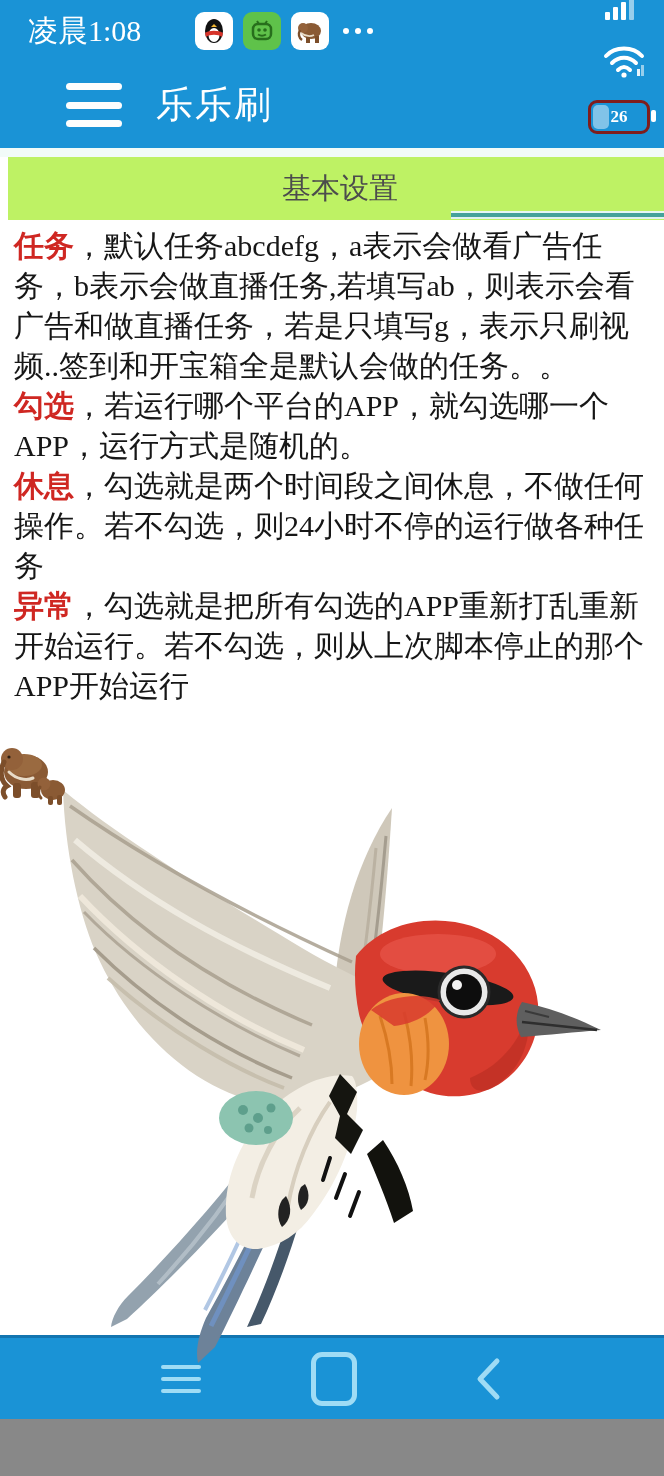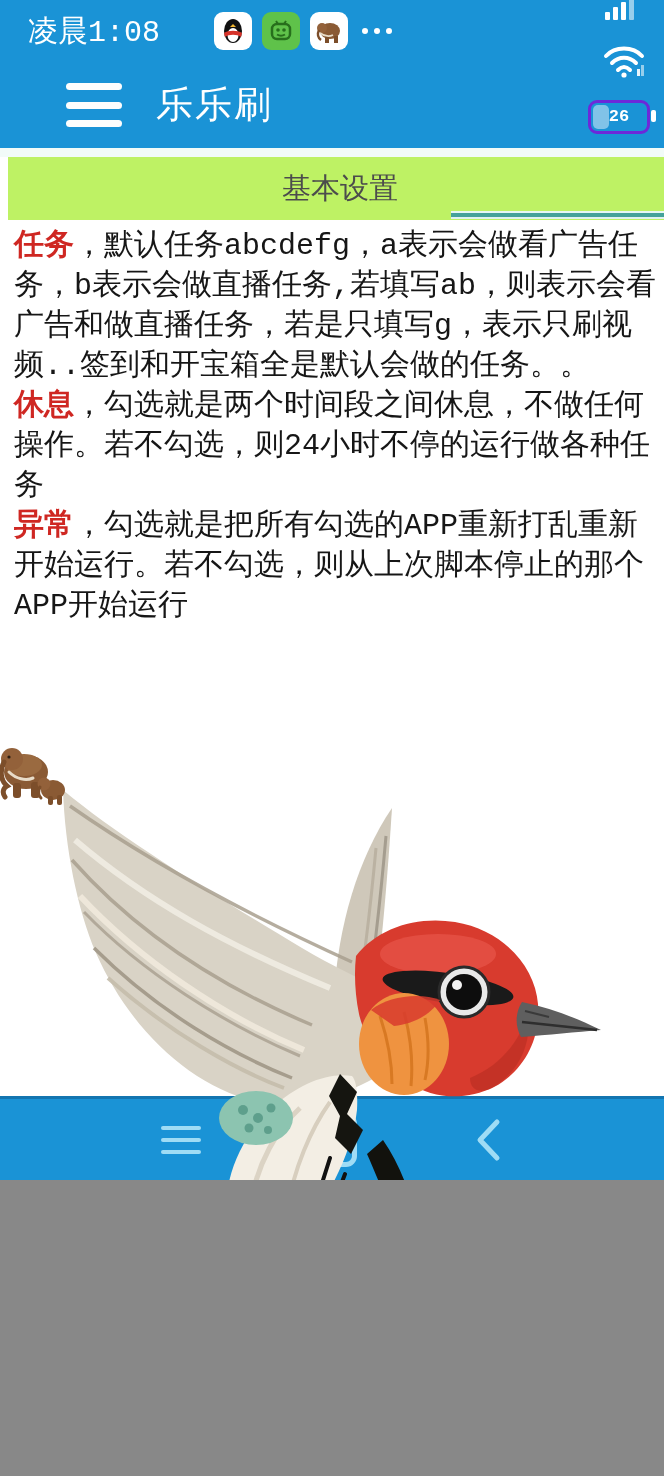--- a/index.html
+++ b/index.html
@@ -1,35 +1,35 @@
 <!DOCTYPE html>
 <html><head>
 <meta charset="utf-8">
 <style>
   html,body{margin:0;padding:0;background:#888;}
   .screen{
-    position:relative;width:664px;height:1180px;overflow:hidden;background:#fff;
-    font-family:Liberation Mono, monospace;margin:0 auto;
+    position:relative;width:664px;height:1419px;overflow:hidden;background:#fff;
+    font-family:Liberation Serif, serif;margin:0 auto;
   }
   
   .topbar{position:absolute;top:0;left:0;width:664px;height:148px;background:#1a93d6;}
   .statusbar{position:absolute;top:8px;left:0;width:664px;height:46px;display:flex;align-items:center;color:#fff;}
   .sb-time{font-size:30px;font-weight:500;margin-left:28px;letter-spacing:0;}
   .sb-icon{display:flex;align-items:center;justify-content:center;margin-left:10px;}
   .appicon{width:38px;height:38px;border-radius:9px;display:flex;align-items:center;justify-content:center;}
   .appicon.white{background:#fff;}
   .appicon.green{background:#5fc24a;}
   .sb-dots{margin-left:14px;display:flex;gap:6px;}
   .sb-dots i{width:6px;height:6px;border-radius:50%;background:#fff;display:block;}
   .sb-right{margin-left:auto;display:flex;align-items:center;margin-right:14px;gap:22px;flex-direction:column;}
   .sig-wrap{display:flex;flex-direction:column;align-items:flex-start;}
   .hd{font-size:13px;font-weight:700;line-height:11px;color:#fff;}
   .bars{display:flex;align-items:flex-end;gap:3px;height:24px;}
   .bars i{width:5px;background:#fff;display:block;border-radius:1px;}
-  .battery{position:relative;width:56px;height:28px;border:3px solid #6d28d9;border-radius:9px;display:flex;align-items:center;justify-content:center;}
+  .battery{position:relative;width:56px;height:28px;border:3px solid #7f1d1d;border-radius:9px;display:flex;align-items:center;justify-content:center;}
   .battery .fill{position:absolute;left:2px;top:2px;bottom:2px;width:28%;background:rgba(255,255,255,.45);border-radius:5px;}
   .battery .pct{position:relative;font-size:17px;font-weight:700;color:#fff;}
   .battery .nub{position:absolute;right:-9px;top:7px;width:5px;height:12px;background:#fff;border-radius:2px;}
   .appbar{position:absolute;top:62px;left:0;width:664px;height:86px;display:flex;align-items:center;margin-left:44px;}
   .hamburger{margin-left:22px;width:56px;height:44px;display:flex;flex-direction:column;justify-content:space-between;padding:2px 0;cursor:pointer;}
   .hamburger i{display:block;height:7px;border-radius:4px;background:#fdfdfd;}
   .app-title{color:#fff;font-size:37px;margin-left:34px;letter-spacing:2px;}
   
   .tab-sep{position:absolute;top:148px;left:0;width:664px;height:9px;background:#f2fbf8;}
   .tabbar{position:absolute;top:157px;left:8px;width:664px;height:63px;background:#bef264;display:flex;gap:8px;}
@@ -148,20 +148,21 @@
   </div>
 
   <div class="tab-sep"></div>
   <div class="tabbar">
     <div class="tab">基本设置</div>
     <div class="tab-underline"></div>
   </div>
 
   <div class="content">
     <p><span class="kw">任务</span><span>，默认任务abcdefg，a表示会做看广告任务，b表示会做直播任务,若填写ab，则表示会看广告和做直播任务，若是只填写g，表示只刷视频..签到和开宝箱全是默认会做的任务。。</span></p>
+    <p><span class="kw">勾选</span><span>，若运行哪个平台的APP，就勾选哪一个APP，运行方式是随机的。</span></p>
     <p><span class="kw">休息</span><span>，勾选就是两个时间段之间休息，不做任何操作。若不勾选，则24小时不停的运行做各种任务</span></p>
     <p><span class="kw">异常</span><span>，勾选就是把所有勾选的APP重新打乱重新开始运行。若不勾选，则从上次脚本停止的那个APP开始运行</span></p>
   </div>
 
   <svg class="mammoth" width="70" height="72" viewBox="0 0 70 72">
     <ellipse cx="26" cy="34" rx="22" ry="17" fill="#8a5a34"></ellipse>
     <ellipse cx="24" cy="27" rx="18" ry="11" fill="#9a6a40"></ellipse>
     <circle cx="12" cy="21" r="11" fill="#93613a"></circle>
     <path d="M4,24 C0,32 0,42 7,48 C3,50 2,55 5,59" stroke="#7c4e2a" stroke-width="5" fill="none" stroke-linecap="round"></path>
     <path d="M9,34 C16,41 26,43 33,40" stroke="#e8dcc8" stroke-width="3" fill="none" stroke-linecap="round"></path>

